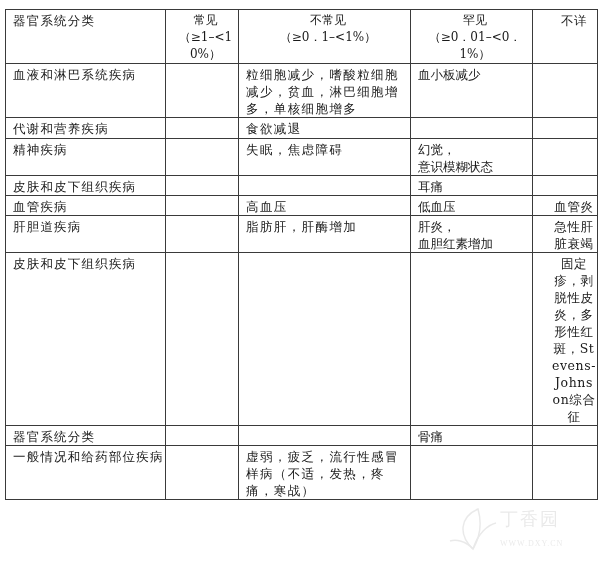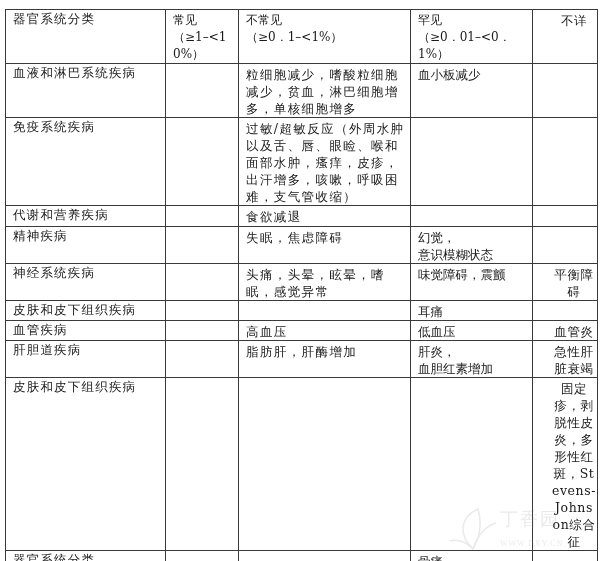--- a/index.html
+++ b/index.html
@@ -26,24 +26,24 @@
     line-height: 17px;
   }
   .tbl td {
     border: 1.5px solid #3a3a3a;
     vertical-align: top;
     padding: 2px 0 0 7px;
     white-space: pre-line;
     word-break: break-all;
     overflow: hidden;
   }
-  .tbl td.c-cat { letter-spacing: 1.2px; font-family: Liberation Mono, monospace; }
+  .tbl td.c-cat { letter-spacing: 1.2px; }
   .tbl td.c-uncommon { letter-spacing: 1.4px; }
   .tbl td.c-unknown { padding-left: 18px; letter-spacing: 0.6px; text-align: center; }
-  .tbl td.hdr-freq { letter-spacing: 0; font-size: 12px; }
+  .tbl td.hdr-freq { letter-spacing: 0; font-size: 12px; text-align: center; }
   .watermark {
     position: absolute;
     left: 440px;
     top: 505px;
     width: 150px;
     height: 50px;
     opacity: 0.18;
     pointer-events: none;
   }
   .watermark .wm-text {
@@ -92,48 +92,34 @@
 （≥0．01–&lt;0．1%）</td>
       <td class="c-unknown">不详</td>
     </tr>
     <tr style="height:49px">
       <td class="c-cat">血液和淋巴系统疾病</td>
       <td></td>
       <td class="c-uncommon">粒细胞减少，嗜酸粒细胞减少，贫血，淋巴细胞增多，单核细胞增多</td>
       <td>血小板减少</td>
       <td class="c-unknown"></td>
     </tr>
-    <tr style="height:79px">
-      <td class="c-cat">免疫系统疾病</td>
-      <td></td>
-      <td class="c-uncommon">过敏/超敏反应（外周水肿以及舌、唇、眼睑、喉和面部水肿，瘙痒，皮疹，出汗增多，咳嗽，呼吸困难，支气管收缩）</td>
-      <td></td>
-      <td class="c-unknown"></td>
-    </tr>
     <tr style="height:21px">
       <td class="c-cat">代谢和营养疾病</td>
       <td></td>
       <td class="c-uncommon">食欲减退</td>
       <td></td>
       <td class="c-unknown"></td>
     </tr>
     <tr style="height:35px">
       <td class="c-cat">精神疾病</td>
       <td></td>
       <td class="c-uncommon">失眠，焦虑障碍</td>
       <td>幻觉，
 意识模糊状态</td>
       <td class="c-unknown"></td>
-    </tr>
-    <tr style="height:35px">
-      <td class="c-cat">神经系统疾病</td>
-      <td></td>
-      <td class="c-uncommon">头痛，头晕，眩晕，嗜眠，感觉异常</td>
-      <td>味觉障碍，震颤</td>
-      <td class="c-unknown">平衡障碍</td>
     </tr>
     <tr style="height:19px">
       <td class="c-cat">皮肤和皮下组织疾病</td>
       <td></td>
       <td class="c-uncommon"></td>
       <td>耳痛</td>
       <td class="c-unknown"></td>
     </tr>
     <tr style="height:20px">
       <td class="c-cat">血管疾病</td>

